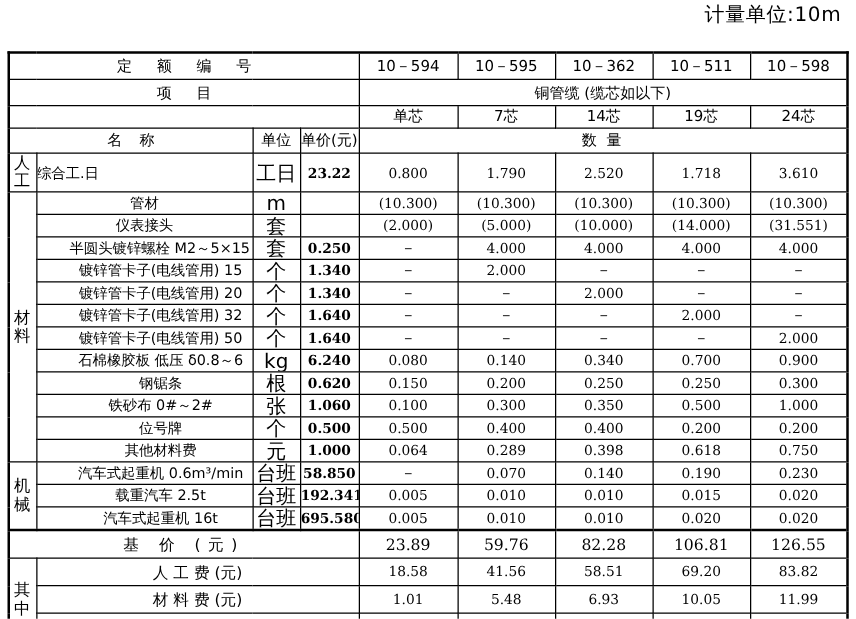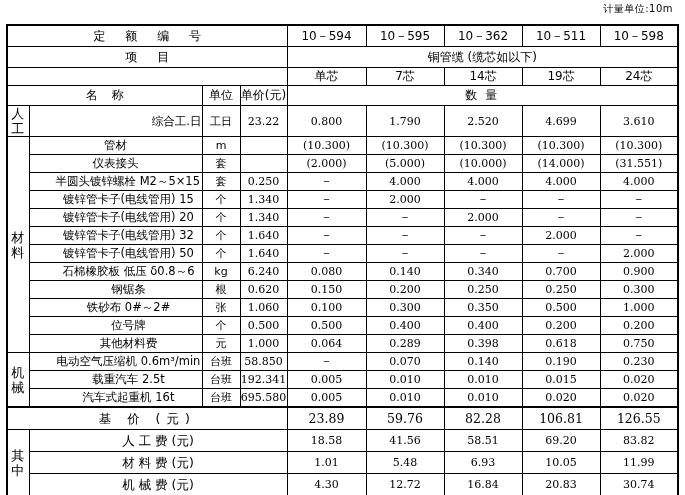--- a/index.html
+++ b/index.html
@@ -16,22 +16,22 @@
   }
   .page {
     position: relative;
     width: 685px;
     height: 495px;
     box-sizing: border-box;
     padding: 0 6px;
   }
   .unit-note {
     text-align: right;
-    font-size: 10px;
-    padding: 2px 6px 8px 0;
+    font-size: 16px;
+    padding: 2px 6px 18px 0;
     letter-spacing: 0.5px;
   }
   table.sheet {
     border-collapse: collapse;
     width: 673px;
     table-layout: fixed;
     font-size: 11px;
     border-radius: 20px;
   }
   table.sheet td {
@@ -73,27 +73,28 @@
     word-break: break-all;
     white-space: normal;
     letter-spacing: 1px;
   }
   .num {
     text-align: center;
     font-size: 11px;
     font-family: "DejaVu Serif", "Liberation Serif", serif;
   }
   .unitp {
-    font-size: 11px;
+    font-size: 16px;
     margin-left: 27px;
   }
   .pricep {
     text-align: right;
     padding-right: 6px;
     font-family: "DejaVu Serif", "Liberation Serif", serif;
+    font-weight: bold;
   }
   .bold {
     font-weight: normal;
   }
   .big {
     font-size: 12.5px;
   }
   .hdr {
     font-size: 12px;
   }
@@ -153,27 +154,27 @@
         <td colspan="2" class="hdr sp-mid thickl" style="height:19px">名        称</td>
         <td class="hdr">单位</td>
         <td class="hdr">单价(元)</td>
         <td colspan="5" class="hdr thickr" style="letter-spacing:2px">数                          量</td>
       </tr>
 
       <tr>
         <td class="grp thickl" rowspan="1">
           <span class="vert">人工</span>
         </td>
-        <td class="name-cell" style="text-align:right">综合工.日</td>
+        <td class="name-cell" style="text-align:left">综合工.日</td>
         <td class="unitp">工日</td>
         <td class="pricep">23.22</td>
         <td class="num">0.800</td>
         <td class="num">1.790</td>
         <td class="num">2.520</td>
-        <td class="num">4.699</td>
+        <td class="num">1.718</td>
         <td class="num thickr">3.610</td>
       </tr>
 
       <tr>
         <td class="grp thickl" rowspan="12">
           <span class="vert">材料</span>
         </td>
         <td class="name-cell">管材</td>
         <td class="unitp">m</td>
         <td class="pricep"></td>
@@ -291,21 +292,21 @@
         <td class="num">0.289</td>
         <td class="num">0.398</td>
         <td class="num">0.618</td>
         <td class="num thickr">0.750</td>
       </tr>
 
       <tr>
         <td class="grp thickl" rowspan="3">
           <span class="vert">机械</span>
         </td>
-        <td class="name-cell ind">电动空气压缩机 0.6m³/min</td>
+        <td class="name-cell ind">汽车式起重机 0.6m³/min</td>
         <td class="unitp">台班</td>
         <td class="pricep">58.850</td>
         <td class="num dash">－</td>
         <td class="num">0.070</td>
         <td class="num">0.140</td>
         <td class="num">0.190</td>
         <td class="num thickr">0.230</td>
       </tr>
       <tr>
         <td class="name-cell ind">载重汽车 2.5t</td>

